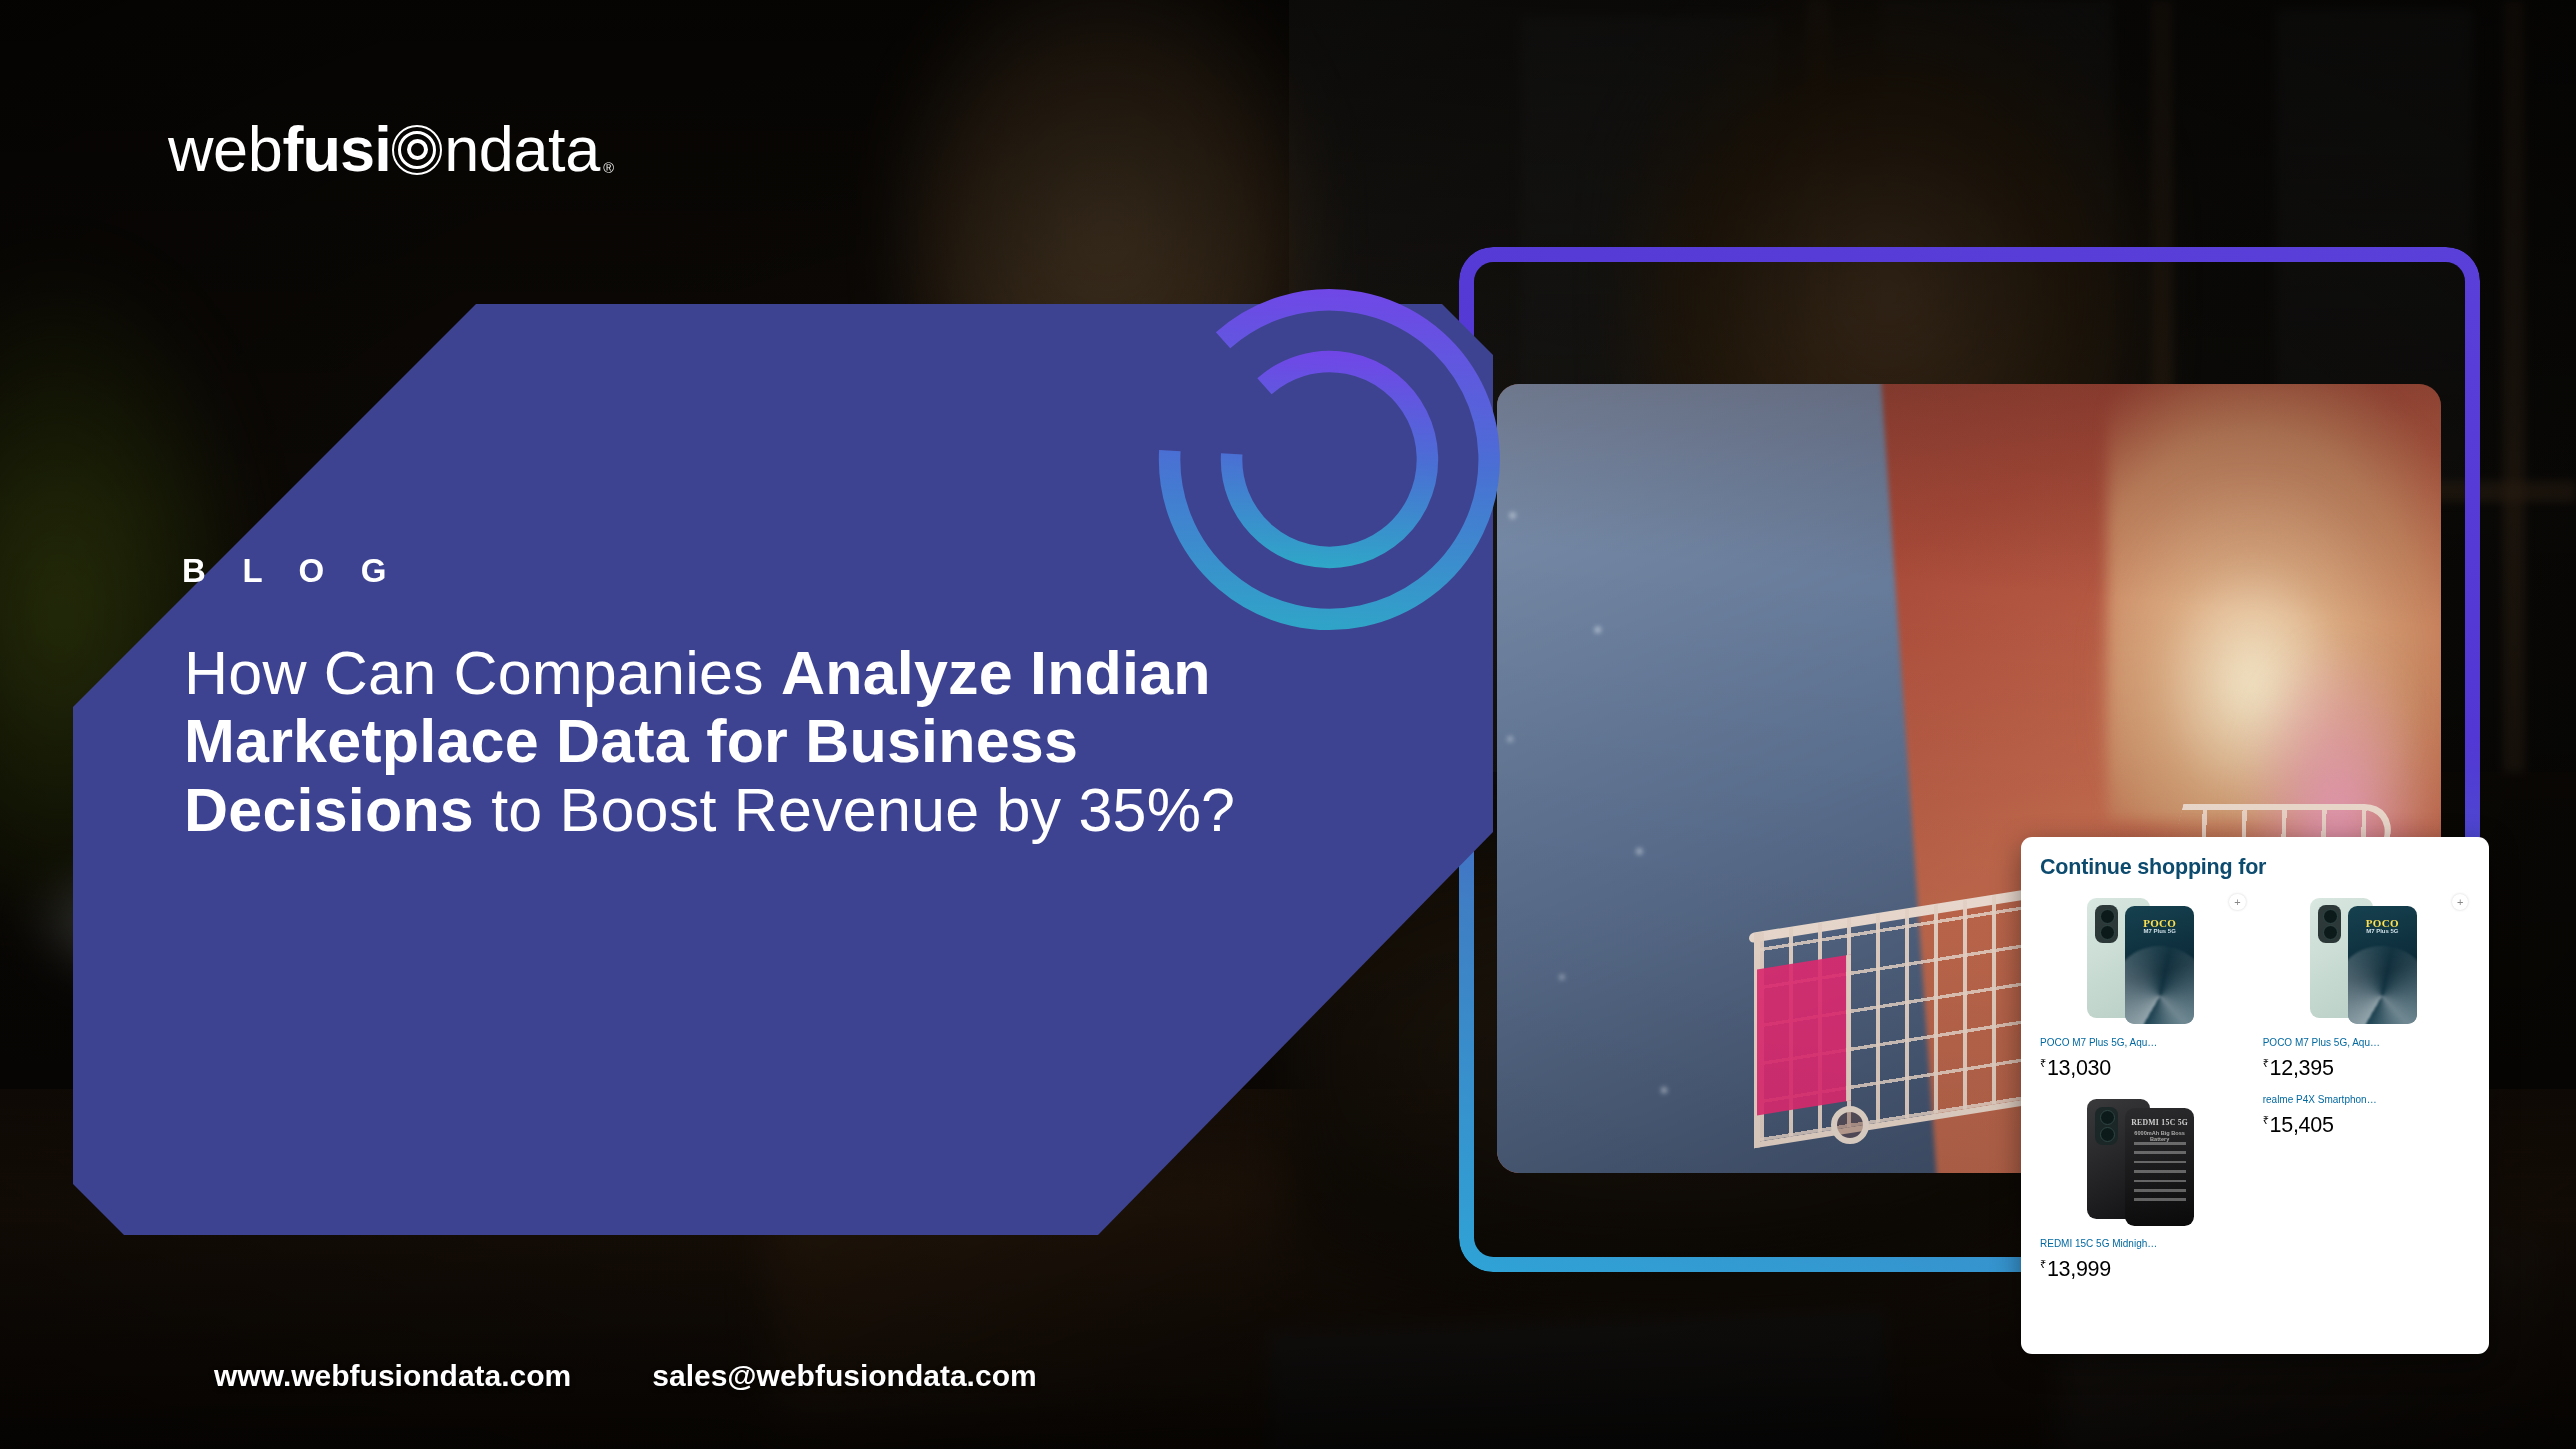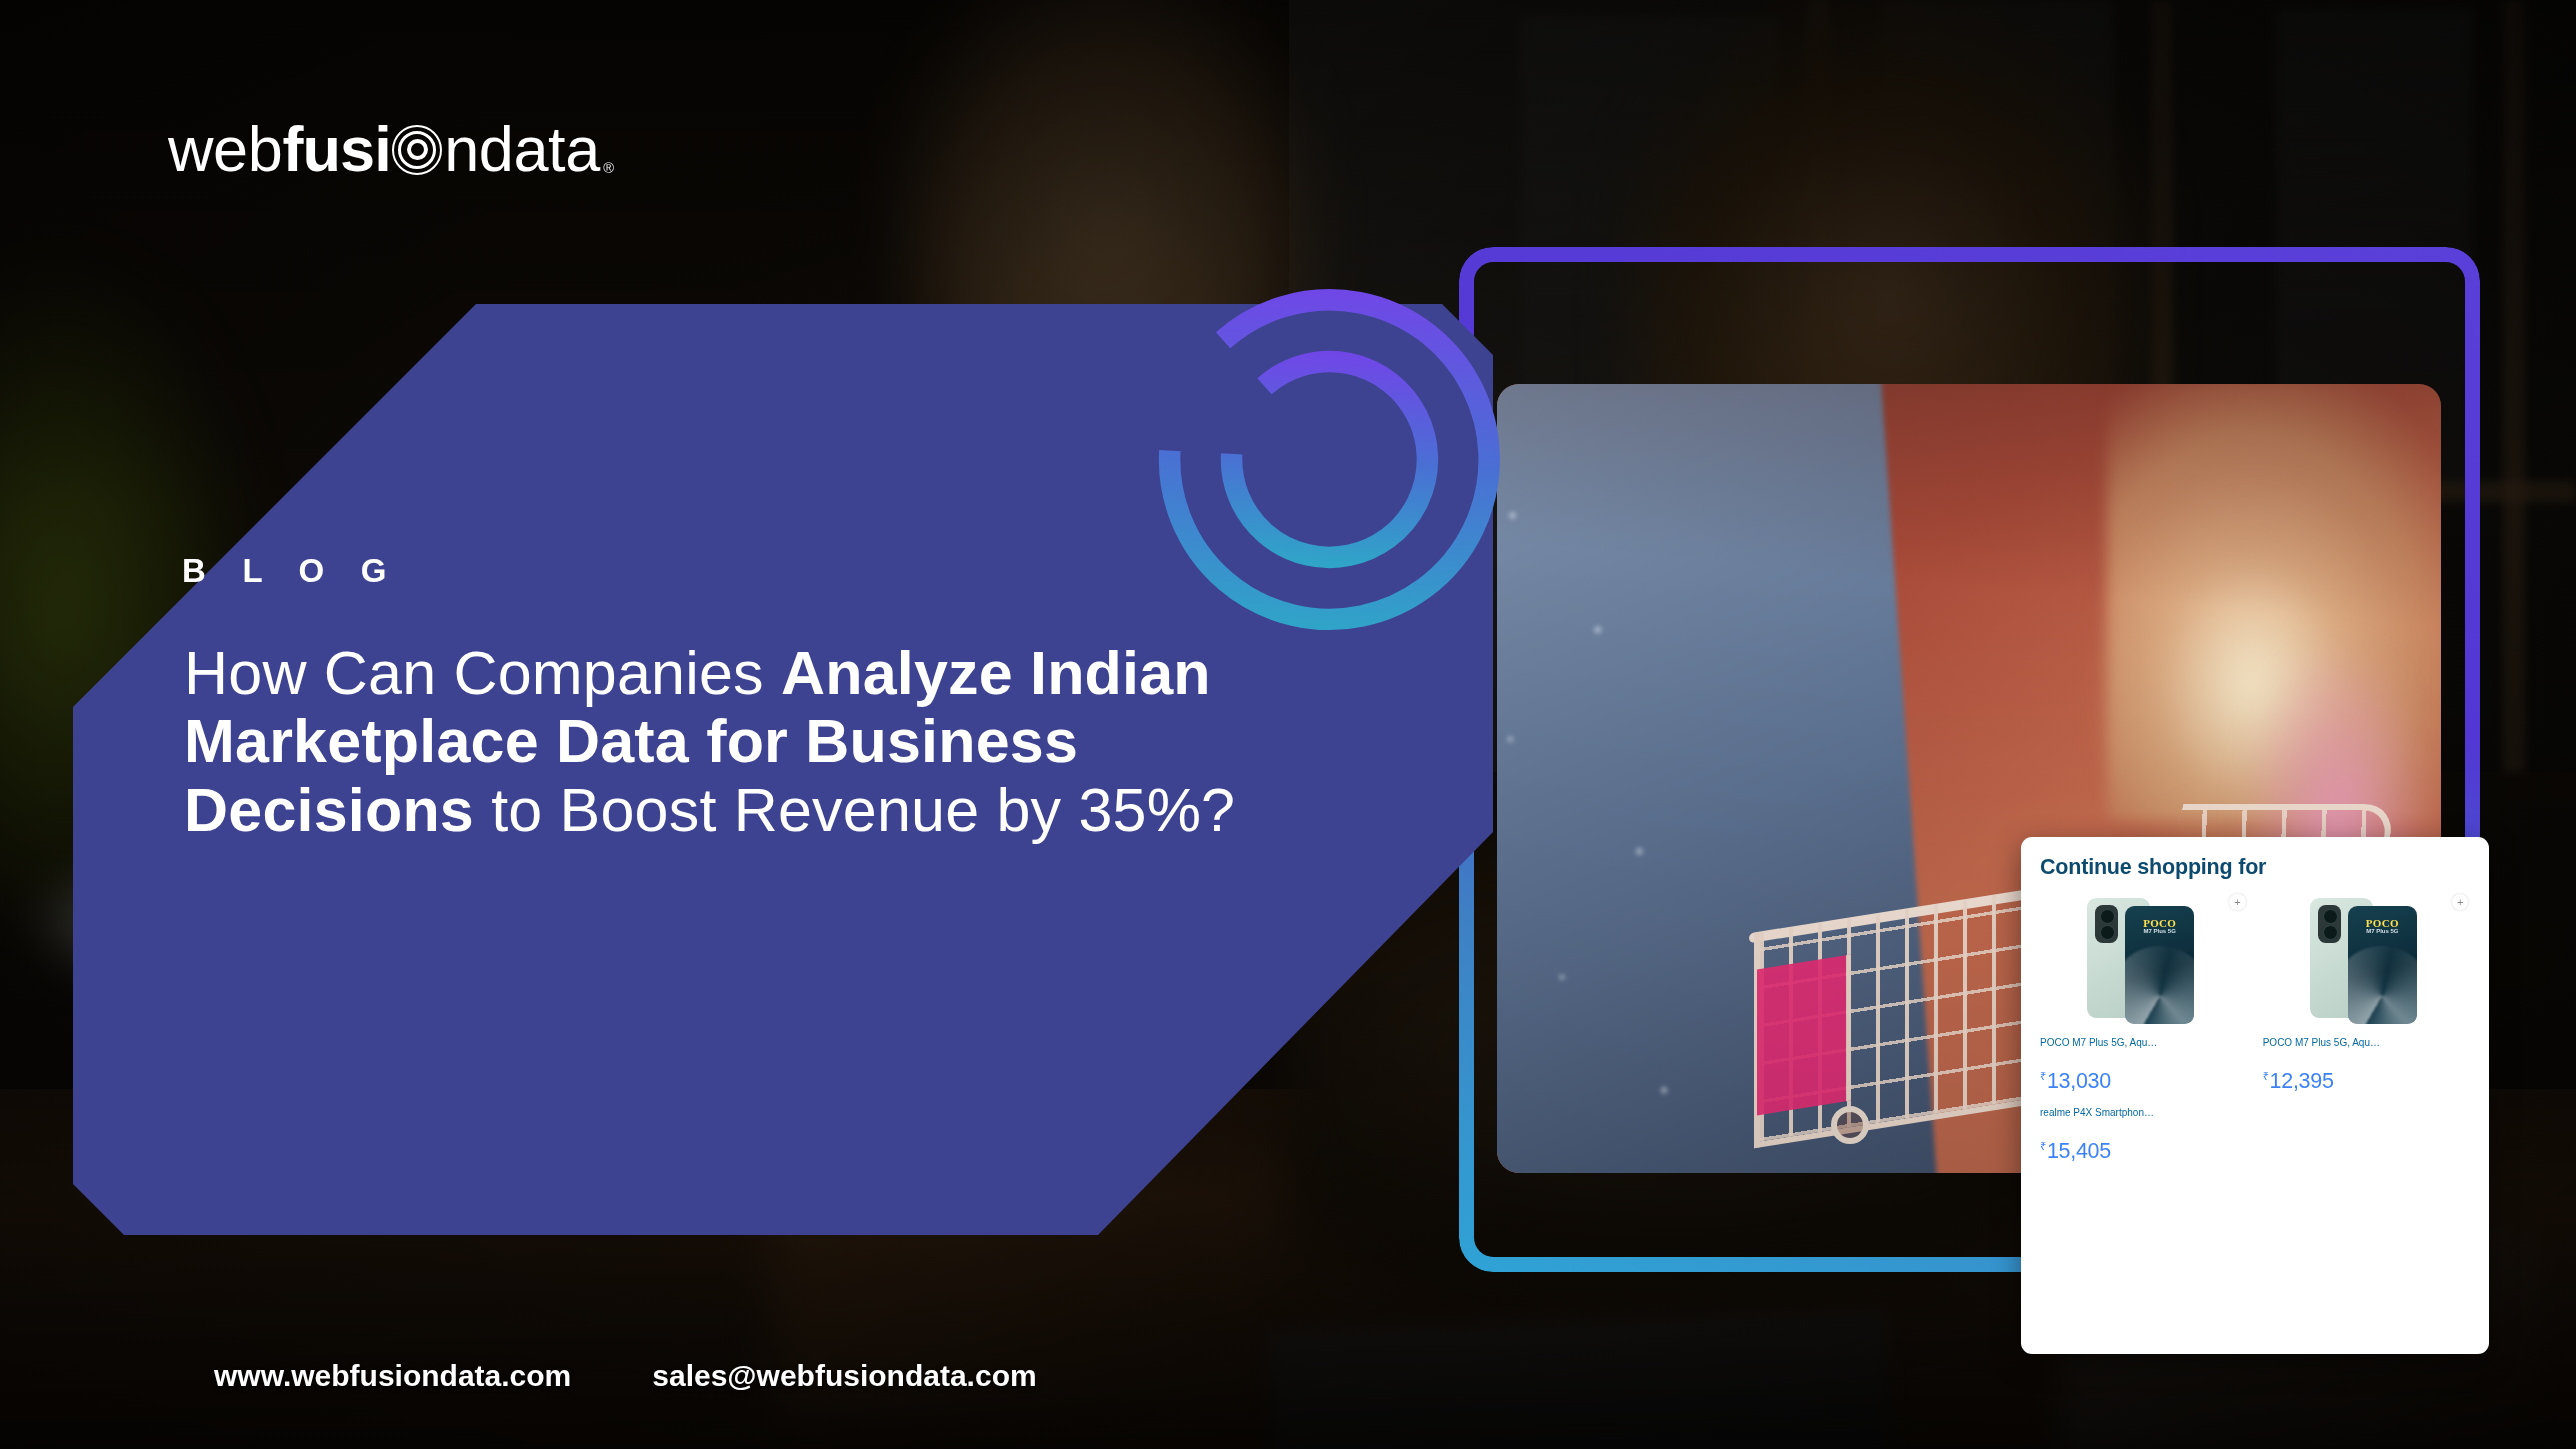--- a/index.html
+++ b/index.html
@@ -293,21 +293,21 @@
     position:absolute; left:-15.4px; bottom:-22px; width:100px; height:100px;
     border-radius:50%;
     background:conic-gradient(from 210deg, rgba(255,255,255,.55), rgba(255,255,255,.02) 45%, rgba(255,255,255,.4) 80%, rgba(255,255,255,.05));
     filter:blur(0.9px);
   }
   .pname {
     font-size:10px; color:#0369a1; line-height:1.2;
     white-space:nowrap; overflow:hidden; text-overflow:ellipsis;
     margin-top:8px;
   }
-  .pprice { font-size:21.5px; color:#3b82f6; margin-top:19px; letter-spacing:-0.3px; }
+  .pprice { font-size:21.5px; color:#000000; margin-top:6px; letter-spacing:-0.3px; }
   .pprice sup { font-size:11px; vertical-align:super; margin-right:0.9px; }
 
   
   .poco-back { background:linear-gradient(150deg,#d9e8e1,#b9cfc6); }
   .poco-front { background:linear-gradient(165deg,#16414f,#0c2a38 55%,#123c4d); }
   .poco-front .brandtag { color:#ffe14f; font-size:11px; }
   .poco-front .subtag { color:#dfeef5; }
   
   .redmi-back { background:linear-gradient(150deg,#3a3a3c,#111113); }
   .redmi-front { background:linear-gradient(170deg,#2b2b2d,#0a0a0b); }
@@ -457,20 +457,36 @@
             <div class="subtag">M7 Plus 5G</div>
             <div class="swirl"></div>
           </div>
         </div>
         <span class="plus">+</span>
       </div>
       <div class="pname">POCO M7 Plus 5G, Aqu…</div>
       <div class="pprice"><sup>₹</sup><span>12,395</span></div>
     </div>
 
+    <div class="prod">
+      <div class="thumb">
+        <div class="phone">
+          <div class="back redmi-back">
+              <div class="cam"></div>
+            </div>
+          <div class="front redmi-front">
+            <div class="brandtag">REDMI 15C 5G</div>
+            <div class="subtag">6000mAh Big Boss Battery</div>
+            <div class="redmi-lines"></div>
+          </div>
+        </div>
+      </div>
+      <div class="pname">REDMI 15C 5G Midnigh…</div>
+      <div class="pprice"><sup>₹</sup><span>13,999</span></div>
+    </div>
 
     <div class="prod">
       <div class="pname">realme P4X Smartphon…</div>
       <div class="pprice"><sup>₹</sup><span>15,405</span></div>
     </div>
 
   </div>
 </div>
 
 

